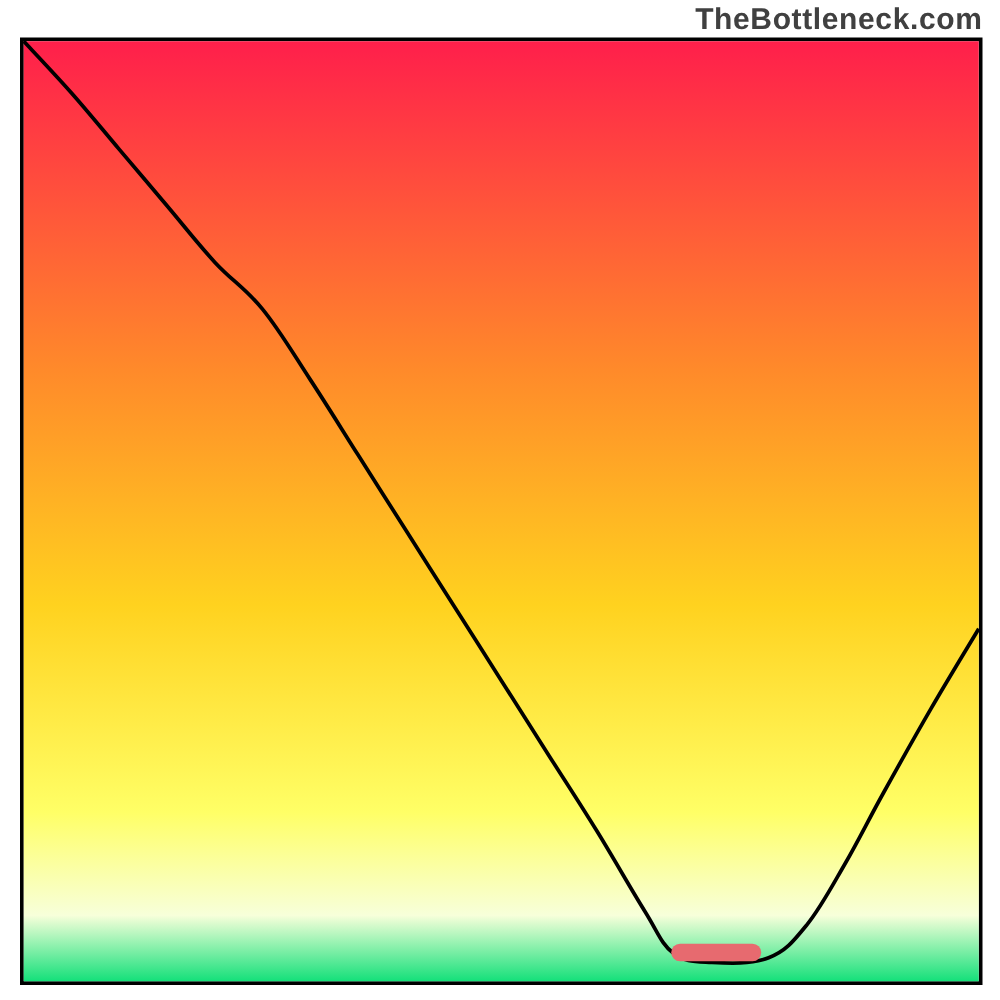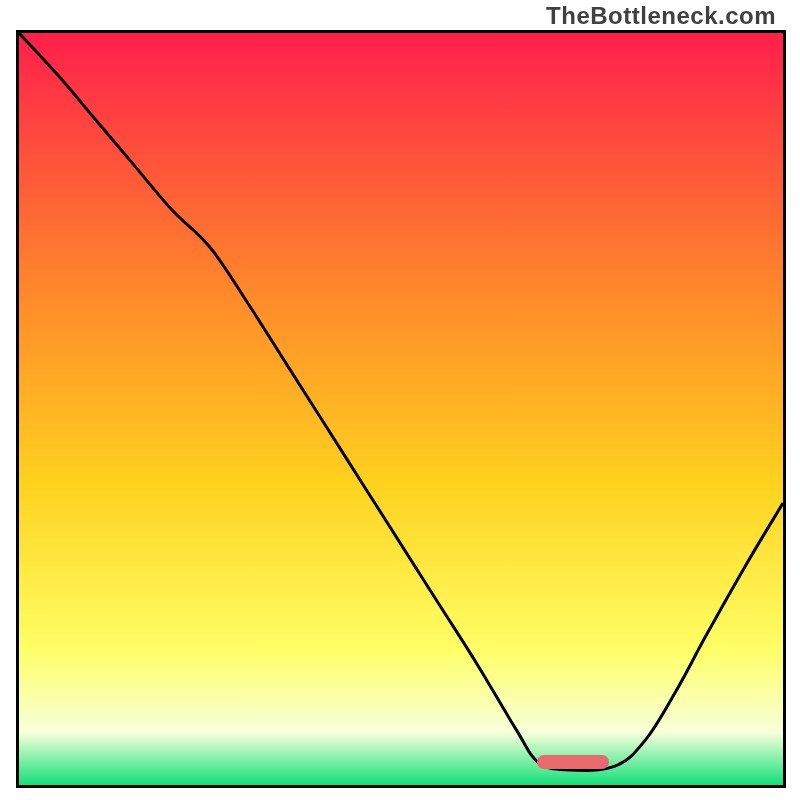--- a/index.html
+++ b/index.html
@@ -12,21 +12,21 @@
     overflow: hidden;
   }
   .stage {
     position: relative;
     width: 800px;
     height: 800px;
   }
   .watermark {
     position: absolute;
     top: 2px;
-    right: 24px;
+    right: 14px;
     color: #404040;
     font-size: 24px;
     font-weight: 600;
     letter-spacing: 0.5px;
   }
   .plot-area {
     position: absolute;
     box-sizing: border-box;
     border: 3px solid #000;
   }

